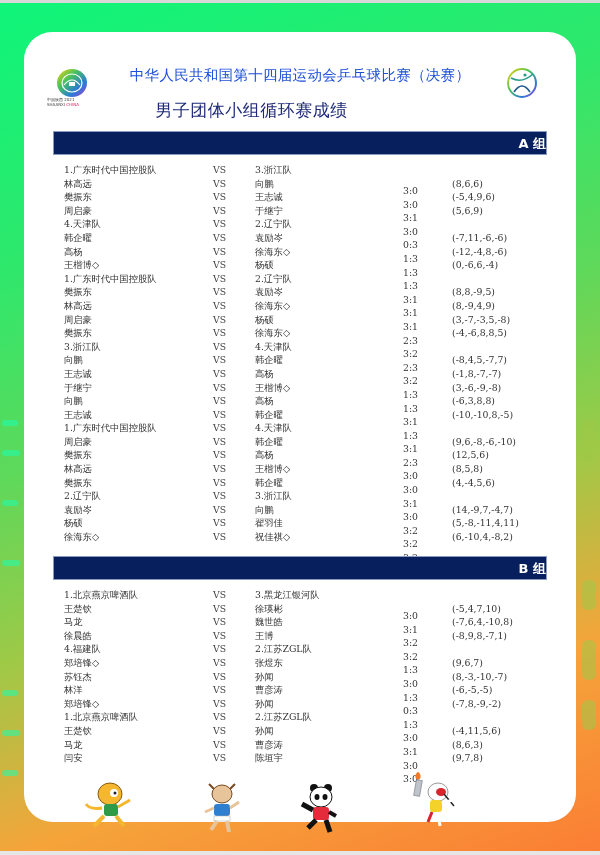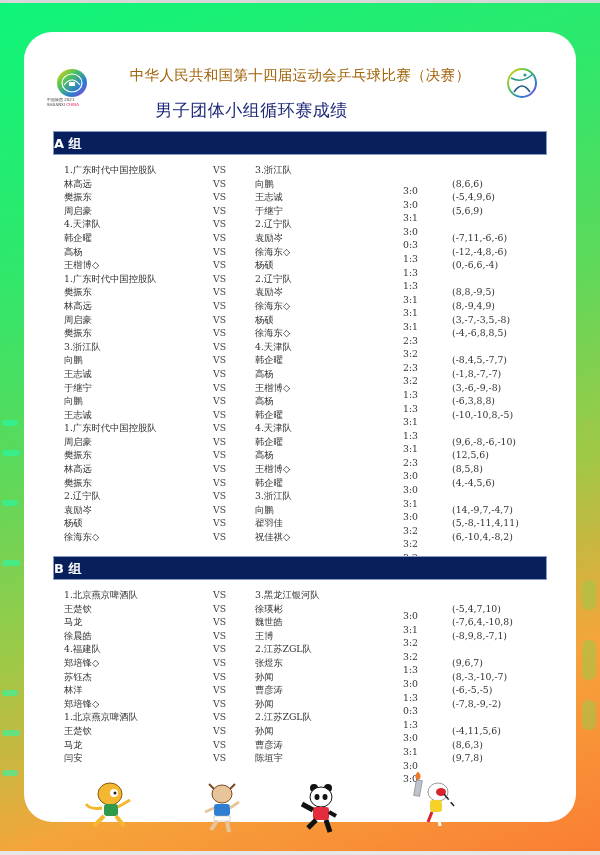--- a/index.html
+++ b/index.html
@@ -15,29 +15,29 @@
     position: absolute; left: 24px; top: 32px; width: 552px; height: 790px;
     background: #ffffff; border-radius: 28px;
   }
   .logo-left { position:absolute; left: 52px; top: 65px; width: 40px; height: 40px; }
   .logo-left-text { position:absolute; left: 47px; top: 97px; font-family:"DejaVu Sans", sans-serif; font-size: 4px; color:#444; white-space:nowrap; }
   .logo-left-text .yr { color:#444; }
   .logo-left-text .cn { color:#e0245e; }
   .logo-right { position:absolute; left: 505px; top: 66px; width: 34px; height: 34px; }
   .title1 {
     position:absolute; left: 0; top: 66px; width: 600px; text-align:center;
-    font-family: "DejaVu Sans", sans-serif; font-size: 14.5px; color: #a16207; letter-spacing: .3px;
+    font-family: "DejaVu Sans", sans-serif; font-size: 14.5px; color: #1d4ed8; letter-spacing: .3px;
   }
   .title2 {
     position:absolute; left: 0; top: 99px; width: 503px; text-align:center;
     font-family: "DejaVu Sans", sans-serif; font-size: 17px; color: #1e2a78; letter-spacing: .5px;
   }
   .group-bar {
     position:absolute; left: 53px; width: 494px; height: 24px;
-    background: #071f5c; color: #fff; text-align:left;
+    background: #071f5c; color: #fff; text-align:right;
     font-family: "DejaVu Sans", sans-serif; font-size: 13px; line-height: 24px; font-weight: bold;
     border: 1px solid #8a9ac0; box-sizing: border-box;
   }
   .rows { position:absolute; left: 0; width: 500px; }
   .row { position: relative; height: 13.6px; font-size: 9.3px; color: #333; white-space: nowrap; }
   .row span { position:absolute; top: 0; line-height: 13.6px; }
   .c-home { left: 64px; }
   .c-vs { left: 213px; color:#444; }
   .c-away { left: 255px; }
   .c-score { left: 403px; margin-top: 21px; }

